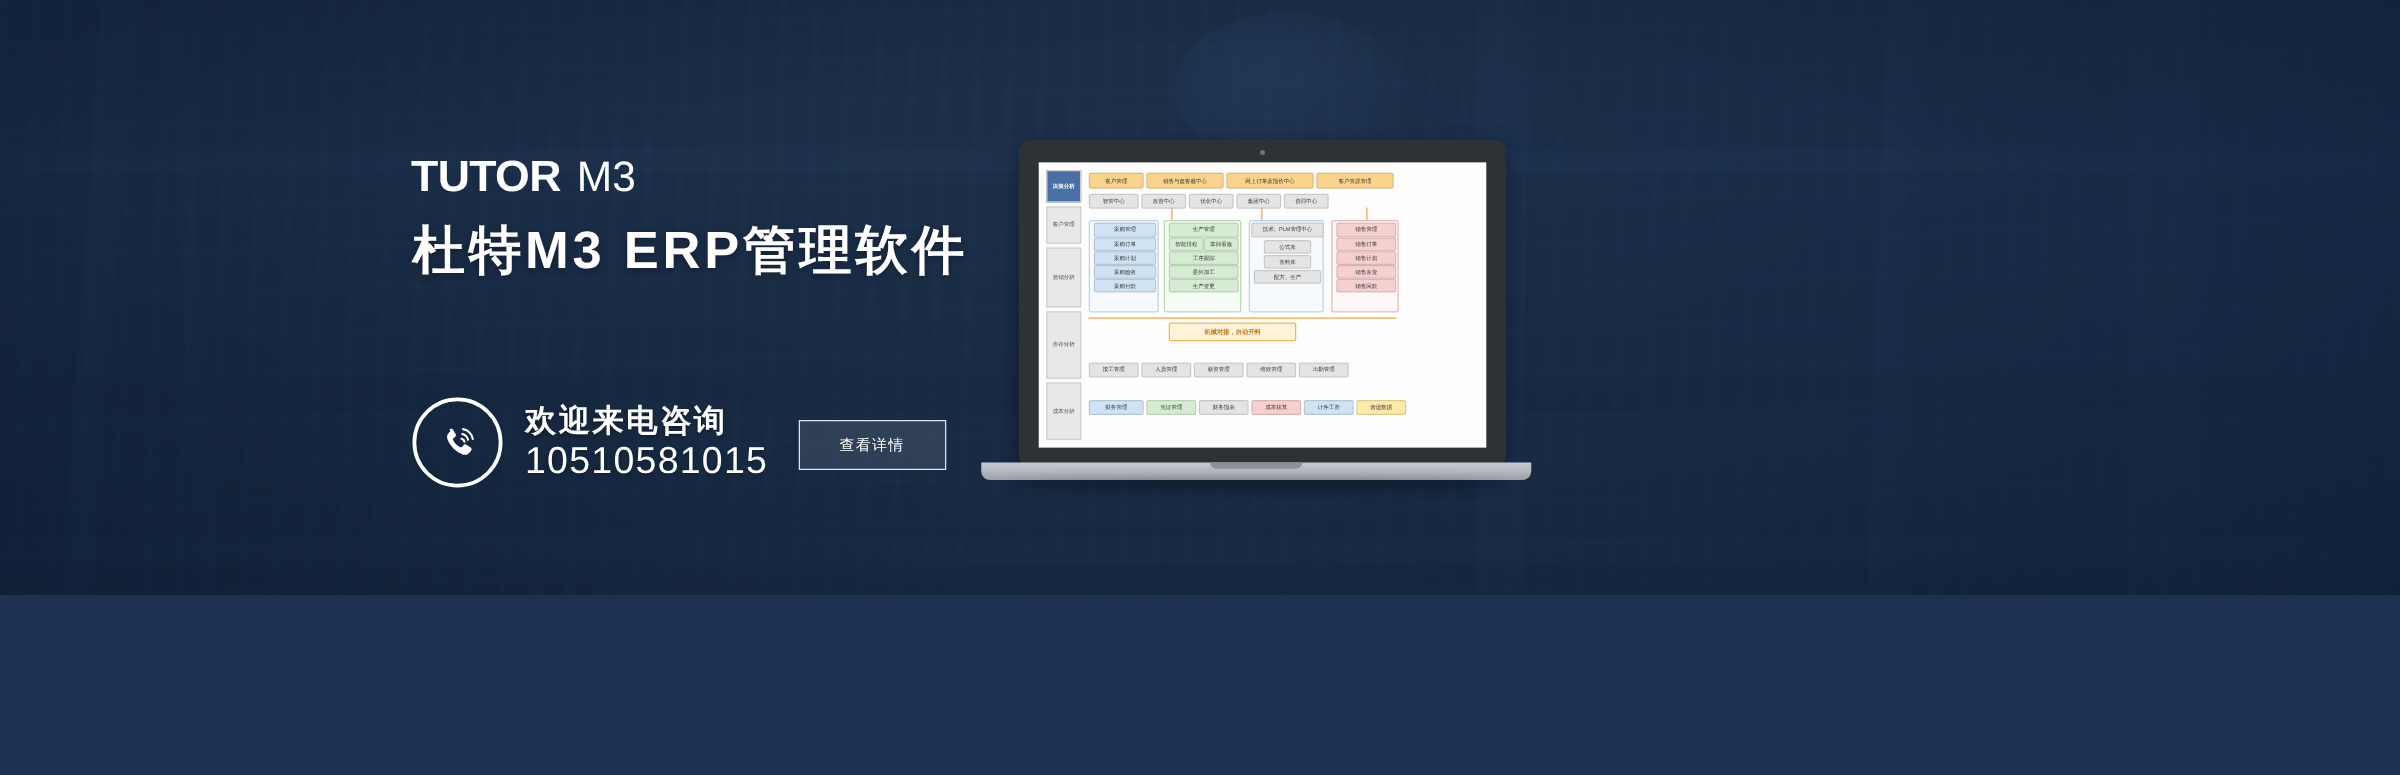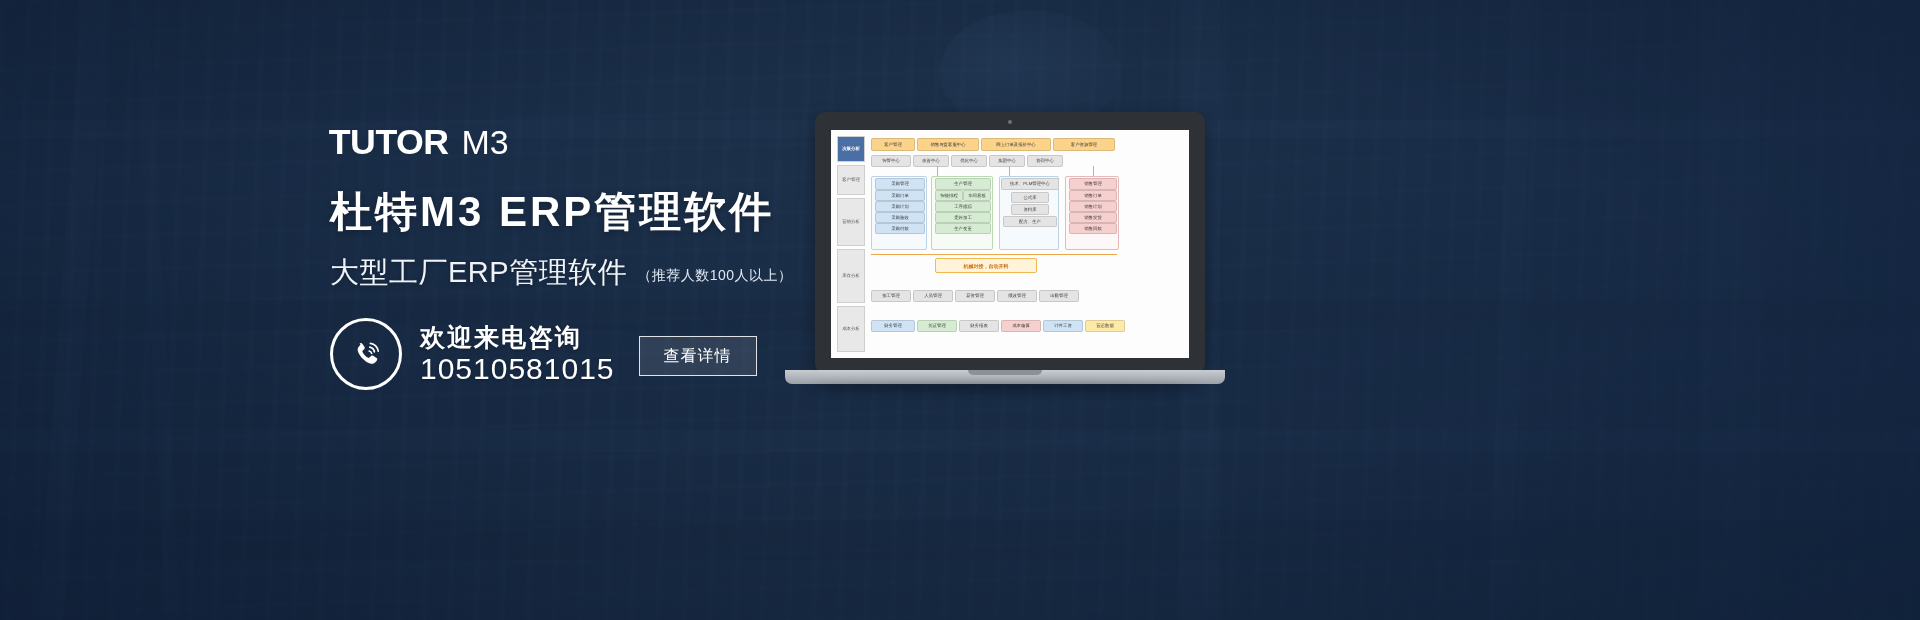--- a/index.html
+++ b/index.html
@@ -2,21 +2,21 @@
 <html><head>
 <meta charset="utf-8">
 <style>
   html,body{margin:0;padding:0;}
   body{
     width:1920px;height:620px;overflow:hidden;
     font-family:"Liberation Sans","DejaVu Sans",sans-serif;
     background:#1d3253;
   }
   .banner{
-    position:relative;width:1920px;height:620px;overflow:hidden;
+    position:relative;width:1920px;height:476px;overflow:hidden;
     background:#4d7c0f;
   }
   
   .photo{
     position:absolute;inset:0;
     background:
       linear-gradient(105deg, rgba(40,66,104,.0) 0%, rgba(40,66,104,.25) 40%, rgba(30,52,86,.5) 100%),
       repeating-linear-gradient(92deg, rgba(255,255,255,.045) 0 6px, rgba(0,0,0,.05) 6px 26px),
       repeating-linear-gradient(178deg, rgba(255,255,255,.035) 0 4px, rgba(0,0,0,.04) 4px 34px),
       linear-gradient(180deg,#49565e 0%,#5c6a70 28%,#3f4d57 58%,#2d3a46 100%);
@@ -64,21 +64,21 @@
   .logo-m3{
     font-size:34px;color:#ffffff;letter-spacing:0px;line-height:36px;font-weight:400;
   }
   .tagline{
     font-size:19px;color:#ffffff;font-weight:bold;letter-spacing:1.5px;
     line-height:34px;margin-left:8px;
     text-shadow:0 1px 2px rgba(0,0,0,.35);
   }
 
   .headline{
-    margin-top:24px;
+    margin-top:12px;
     font-size:42px;font-weight:bold;color:#ffffff;letter-spacing:3px;
     line-height:56px;white-space:nowrap;
     text-shadow:0 2px 6px rgba(0,0,0,.30);
   }
 
   .row-sub{display:flex;align-items:flex-end;margin-top:12px;}
   .subtitle{
     font-size:29px;color:#eef3f8;letter-spacing:.5px;line-height:40px;font-weight:400;
     text-shadow:0 1px 4px rgba(0,0,0,.28);
   }
@@ -99,21 +99,21 @@
     text-shadow:0 1px 3px rgba(0,0,0,.3);
   }
   .phone-number{
     font-size:30px;color:#ffffff;letter-spacing:1px;line-height:34px;font-weight:400;
     text-shadow:0 1px 3px rgba(0,0,0,.3);
   }
   .cta{
     margin-left:24px;margin-top:4px;
     width:116px;height:38px;border:1px solid rgba(255,255,255,.85);
     background:rgba(255,255,255,.10);
-    color:#ffffff;font-size:16px;letter-spacing:1px;
+    color:#ffffff;font-size:12px;letter-spacing:1px;
     display:flex;align-items:center;justify-content:center;
     cursor:pointer;user-select:none;
   }
 
   
   .laptop{position:absolute;left:785px;top:112px;width:440px;height:285px;}
   .lid{
     position:absolute;left:30px;top:0;width:390px;height:262px;
     background:#2e3236;border-radius:10px;
     box-shadow:0 6px 18px rgba(0,0,0,.35);
@@ -191,24 +191,20 @@
   <div class="content">
 
     <div class="txtwrap">
       <div class="row-brand">
         <span class="logo-tutor">TUTOR</span>
         <span class="logo-m3">M3</span>
       </div>
 
       <div class="headline">杜特M3 ERP管理软件</div>
 
-      <div class="row-sub">
-        <span class="subtitle">大型工厂ERP管理软件</span>
-        <span class="subnote">（推荐人数100人以上）</span>
-      </div>
     </div>
 
     <div class="row-phone">
       <div class="phone-badge">
         <svg width="36" height="36" viewBox="0 0 36 36" aria-hidden="true">
           <path d="M11.5 7.5c1.1-1 2.4-.6 3 .4l2 3.2c.5.9.3 1.7-.5 2.4l-1.3 1.1c-.4.4-.5.8-.2 1.4 1.1 2.4 3.1 4.5 5.6 5.7.6.3 1 .2 1.4-.2l1.2-1.3c.7-.8 1.5-.9 2.4-.4l3.2 1.9c1 .6 1.4 1.9.4 3l-1.6 1.8c-1.2 1.3-3 1.7-5 1-5.2-1.8-10.3-6.9-12.1-12.1-.7-2-.3-3.8 1-5l1.5-1.9z" fill="#ffffff"></path>
           <path d="M21.8 11.2c2.3.5 4.1 2.3 4.6 4.6" fill="none" stroke="#ffffff" stroke-width="1.7" stroke-linecap="round"></path>
           <path d="M21.2 15c1.2.3 2.1 1.2 2.4 2.4" fill="none" stroke="#ffffff" stroke-width="1.7" stroke-linecap="round"></path>
           <path d="M22.4 7.3c4 .7 7.1 3.8 7.8 7.8" fill="none" stroke="#ffffff" stroke-width="1.7" stroke-linecap="round"></path>
         </svg>

